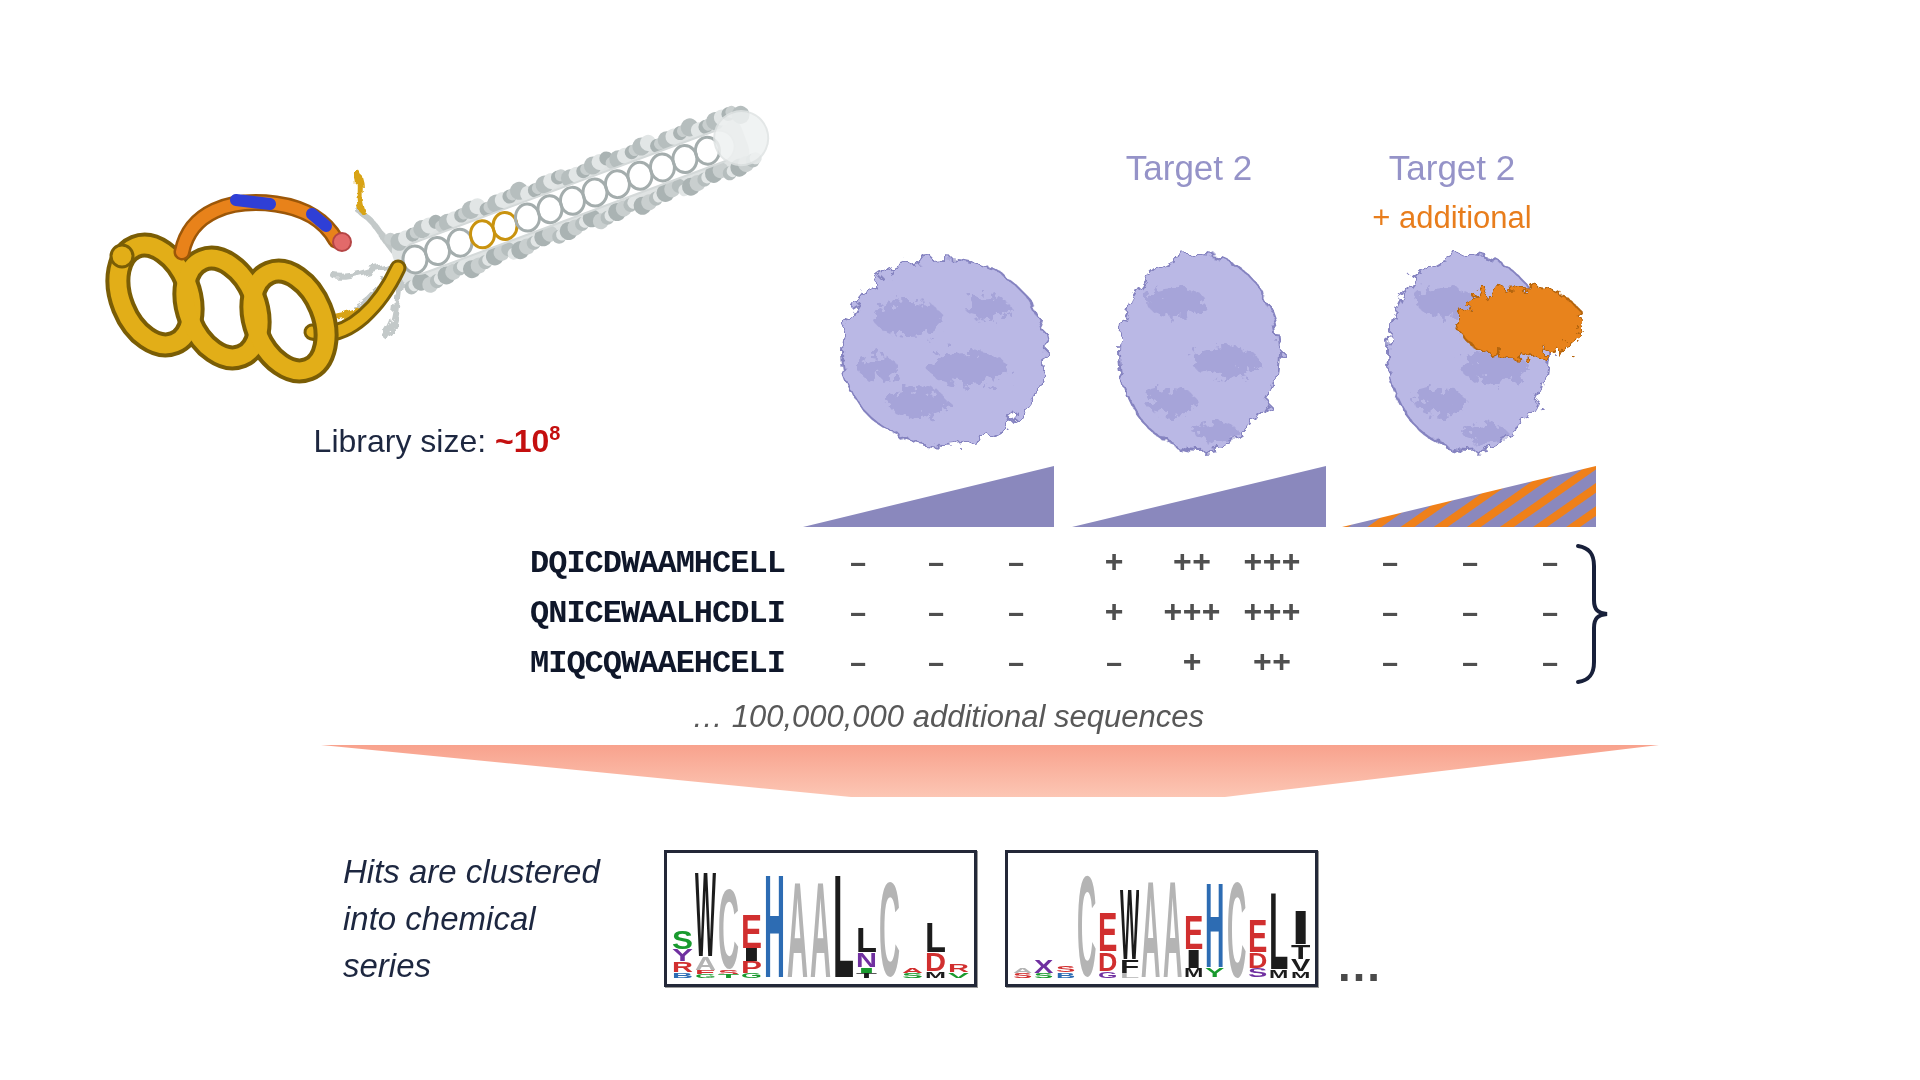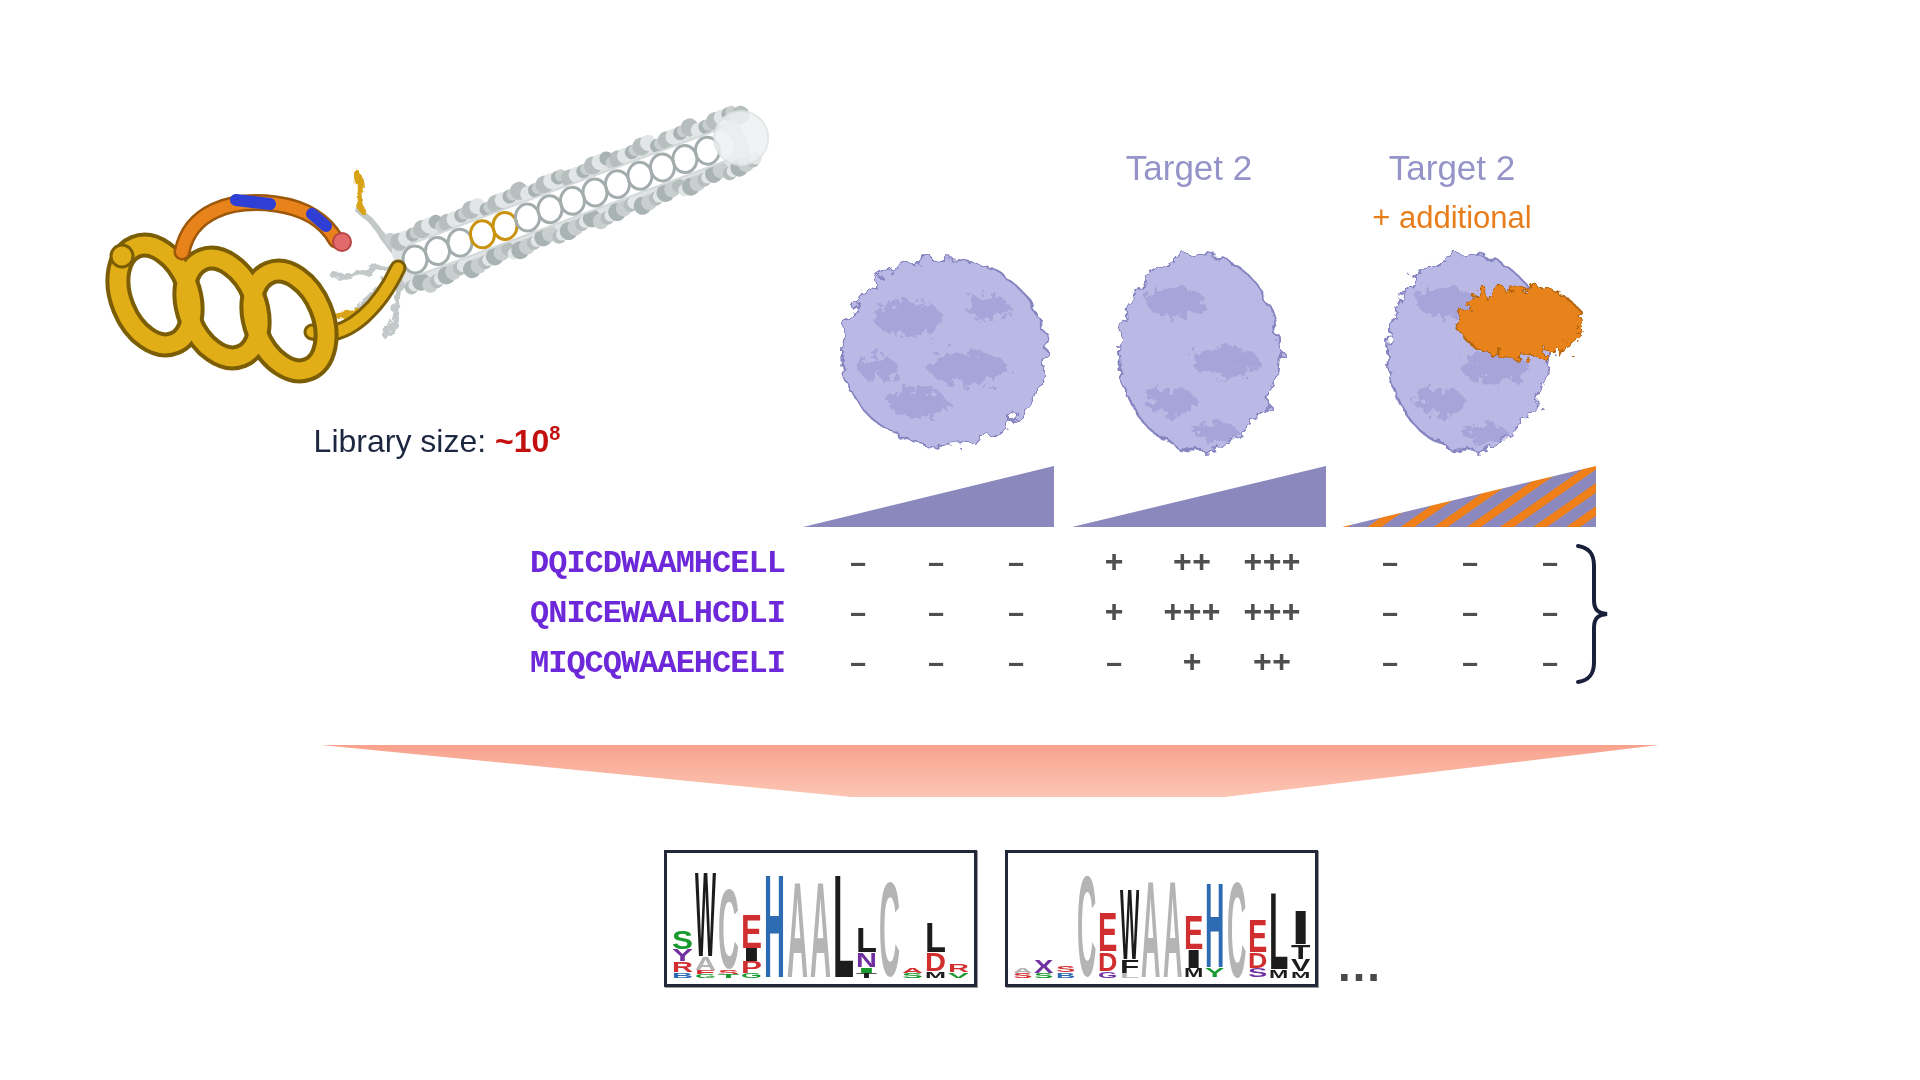--- a/index.html
+++ b/index.html
@@ -10,21 +10,21 @@
   .navy{color:#1d2740;}
   .gray-it{color:#585858;font-style:italic;}
   .title{font-size:35px;font-weight:bold;font-style:italic;letter-spacing:.5px;}
   .libsize{font-size:32px;}
   .libsize .red{color:#c40f0f;font-weight:bold;}
   .libsize sup{font-size:20px;}
   .target-label{font-size:35px;color:#9593c8;width:300px;}
   .competitor-label{font-size:31px;color:#e87d1c;width:300px;}
   .seq-row{height:40px;}
   .seq-label{position:absolute;left:530px;top:0;font-family:"Liberation Mono",monospace;
-             font-weight:bold;font-size:32px;color:#6d28d9;letter-spacing:-1px;}
+             font-weight:bold;font-size:32px;color:#0f172a;letter-spacing:-1px;}
   .mark-cell{position:absolute;top:0;width:120px;text-align:center;font-family:"Liberation Mono",monospace;
              font-weight:bold;font-size:32px;color:#4f4f4f;}
   .bind-label{font-size:30px;line-height:40px;white-space:pre-line;}
   .footer-seq{font-size:31px;width:700px;}
   .hits-caption{font-size:33px;font-style:italic;line-height:47px;white-space:pre-line;}
   .logo-box{background:#ffffff;border:3px solid #232838;width:307px;height:131px;box-shadow:1px 1px 0 #9a9a9a;}
   .logo-strip{display:flex;align-items:flex-end;height:119px;margin:6px 4px;}
   .logo-col{flex:1;display:flex;flex-direction:column;justify-content:flex-end;height:100%;padding:0 1px;}
   .logo-letter{width:100%;}
   .logo-letter svg{display:block;width:100%;height:100%;}
@@ -319,21 +319,25 @@
         <span class="mark-cell" style="left: 1054px;">–</span>
         <span class="mark-cell" style="left: 1132px;">+</span>
         <span class="mark-cell" style="left: 1212px;">++</span>
         <span class="mark-cell" style="left: 1330px;">–</span>
         <span class="mark-cell" style="left: 1410px;">–</span>
         <span class="mark-cell" style="left: 1490px;">–</span>
       </div>
     </div>
 
 
-
+  <div class="abs ctr footer-seq gray-it" style="left:598px;top:699px">… 100,000,000 additional sequences</div>
+
+  <div class="abs hits-caption navy" style="left: 343px; top: 848px; white-space: pre-line;">Hits are clustered
+into chemical
+series</div>
 
   <div class="abs logo-box" style="left:664px;top:850px">
     <div class="logo-strip" id="logo-0">
         <div class="logo-col">
           <div class="logo-letter" style="height: 19.04px;">
             <svg viewBox="0 8 100 77" preserveAspectRatio="none">
               <text x="0" y="84" textLength="100" lengthAdjust="spacingAndGlyphs" font-size="105" font-weight="bold" font-family="Liberation Sans, sans-serif" fill="#199a2e">S</text>
             </svg>
           </div>
           <div class="logo-letter" style="height: 11.9px;">

